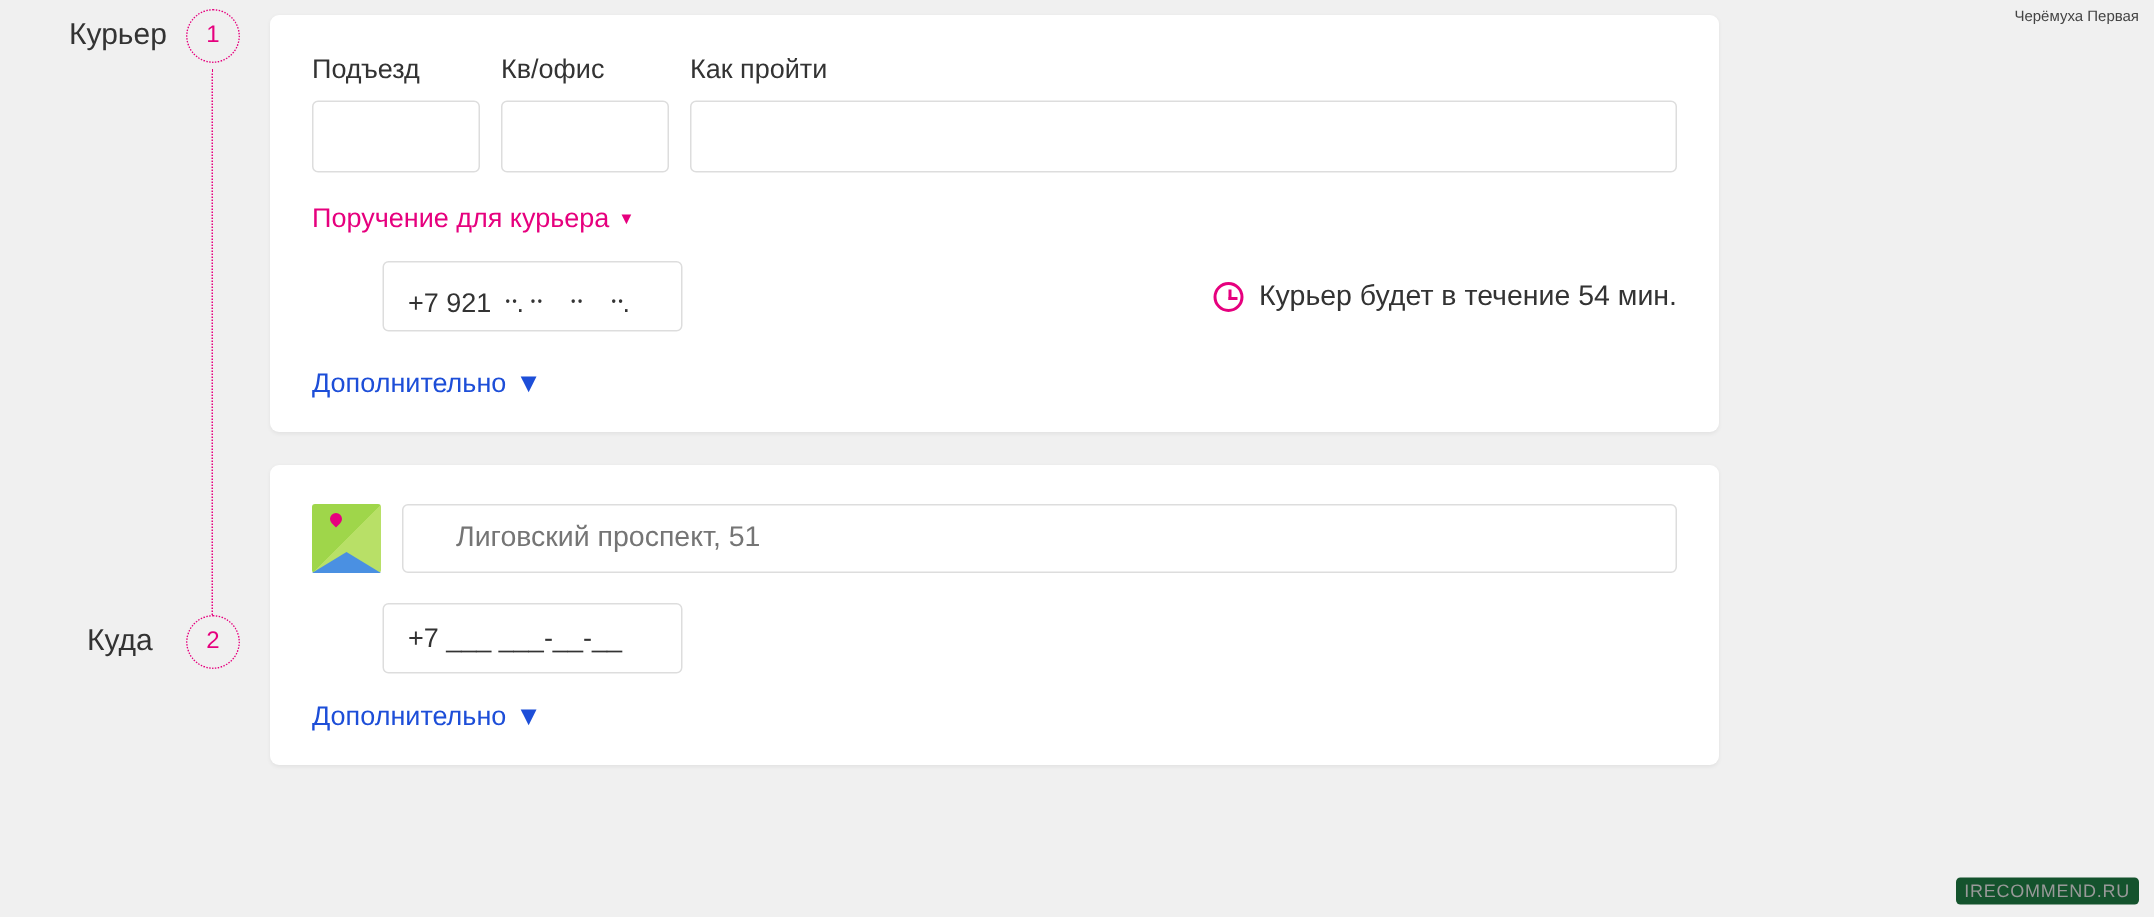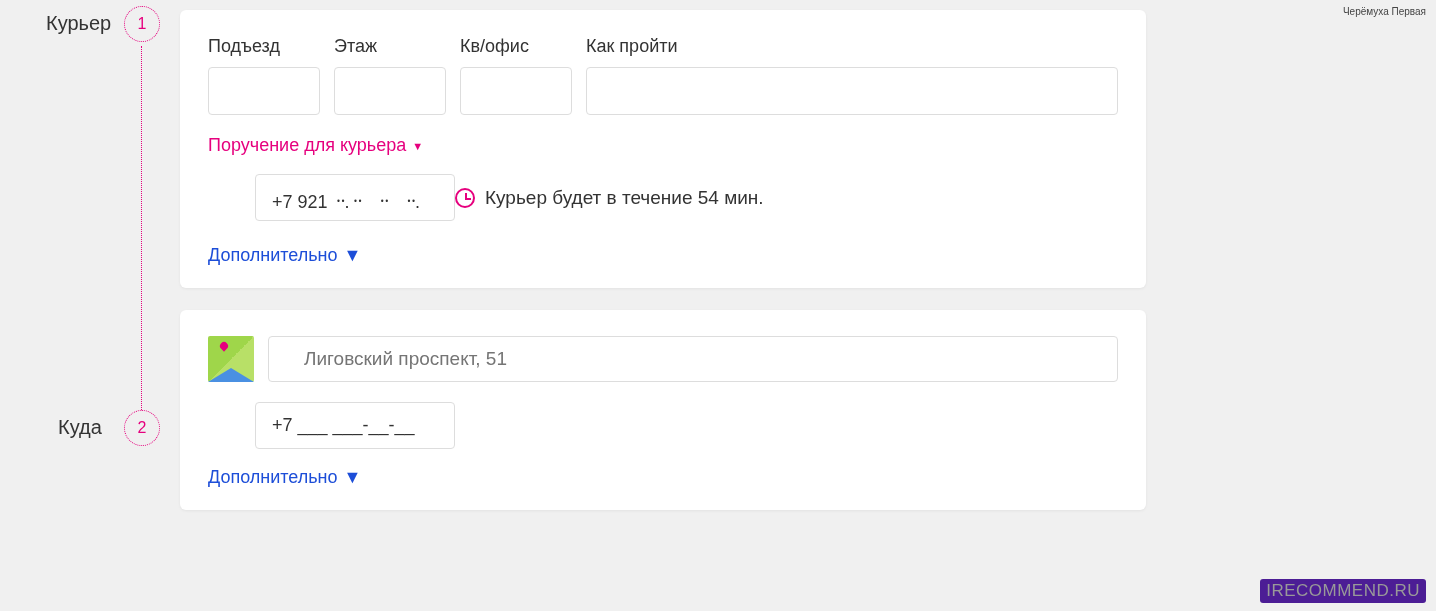--- a/index.html
+++ b/index.html
@@ -15,23 +15,23 @@
   position: absolute;
   top: 6px;
   right: 10px;
   font-size: 10px;
   color: #444;
 }
 .watermark-bottom {
   position: absolute;
   bottom: 8px;
   right: 10px;
-  font-size: 17px;
+  font-size: 12px;
   color: #999;
-  background: #4c1d95;
+  background: #14532d;
   padding: 2px 6px;
   border-radius: 3px;
   letter-spacing: 0.5px;
 }
 .container {
   position: relative;
   padding-top: 10px;
 }
 .step-label {
   position: absolute;
@@ -142,20 +142,21 @@
   display: inline-flex;
   align-items: center;
   gap: 6px;
   margin-bottom: 18px;
 }
 .pink-link .caret {
   font-size: 11px;
 }
 .phone-eta-row {
   display: flex;
+  justify-content: space-between;
   align-items: center;
   margin-bottom: 24px;
   padding-left: 47px;
 }
 .phone-input {
   border: 1px solid #ddd;
   border-radius: 4px;
   padding: 12px 16px;
   font-size: 18px;
   color: #333;
@@ -217,24 +218,20 @@
 
   <div class="step-label" style="left:58px; top:416px;">Куда</div>
   <div class="step-badge" style="left:124px; top:410px;">2</div>
 
   <div class="card">
     <div class="sub-fields">
       <div class="field-group fg1">
         <span class="field-label">Подъезд</span>
         <input class="small-input" style="">
       </div>
-      <div class="field-group fg2">
-        <span class="field-label">Этаж</span>
-        <input class="small-input" style="">
-      </div>
       <div class="field-group fg3">
         <span class="field-label">Кв/офис</span>
         <input class="small-input" style="">
       </div>
       <div class="field-group fg4 wide">
         <span class="field-label">Как пройти</span>
         <input class="small-input" style="">
       </div>
     </div>
     <div class="pink-link">

